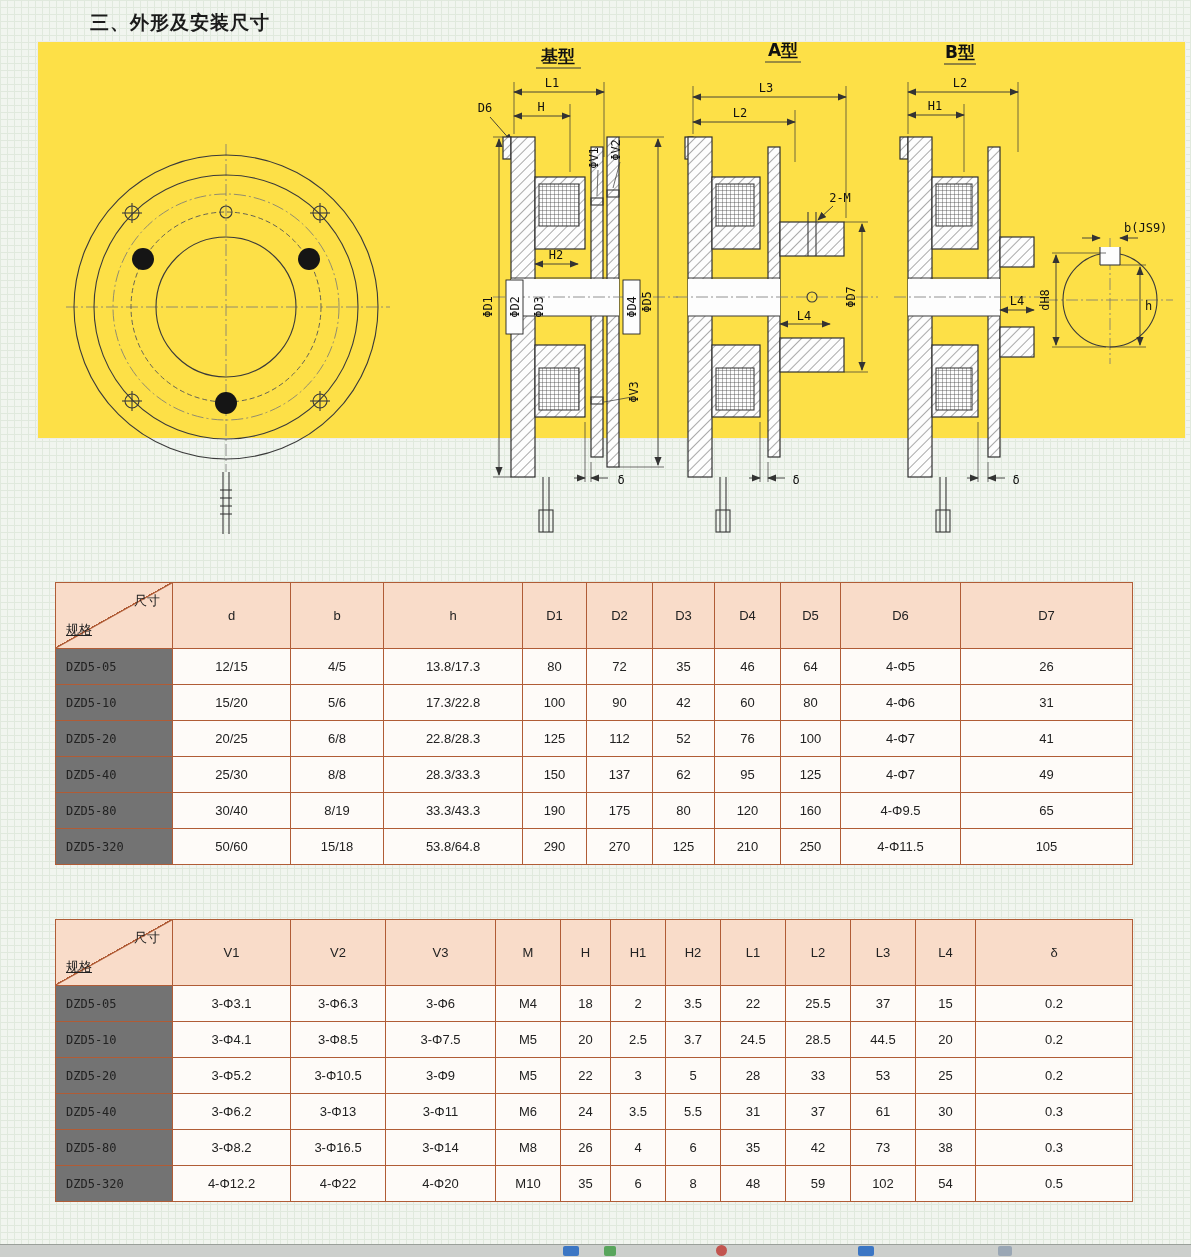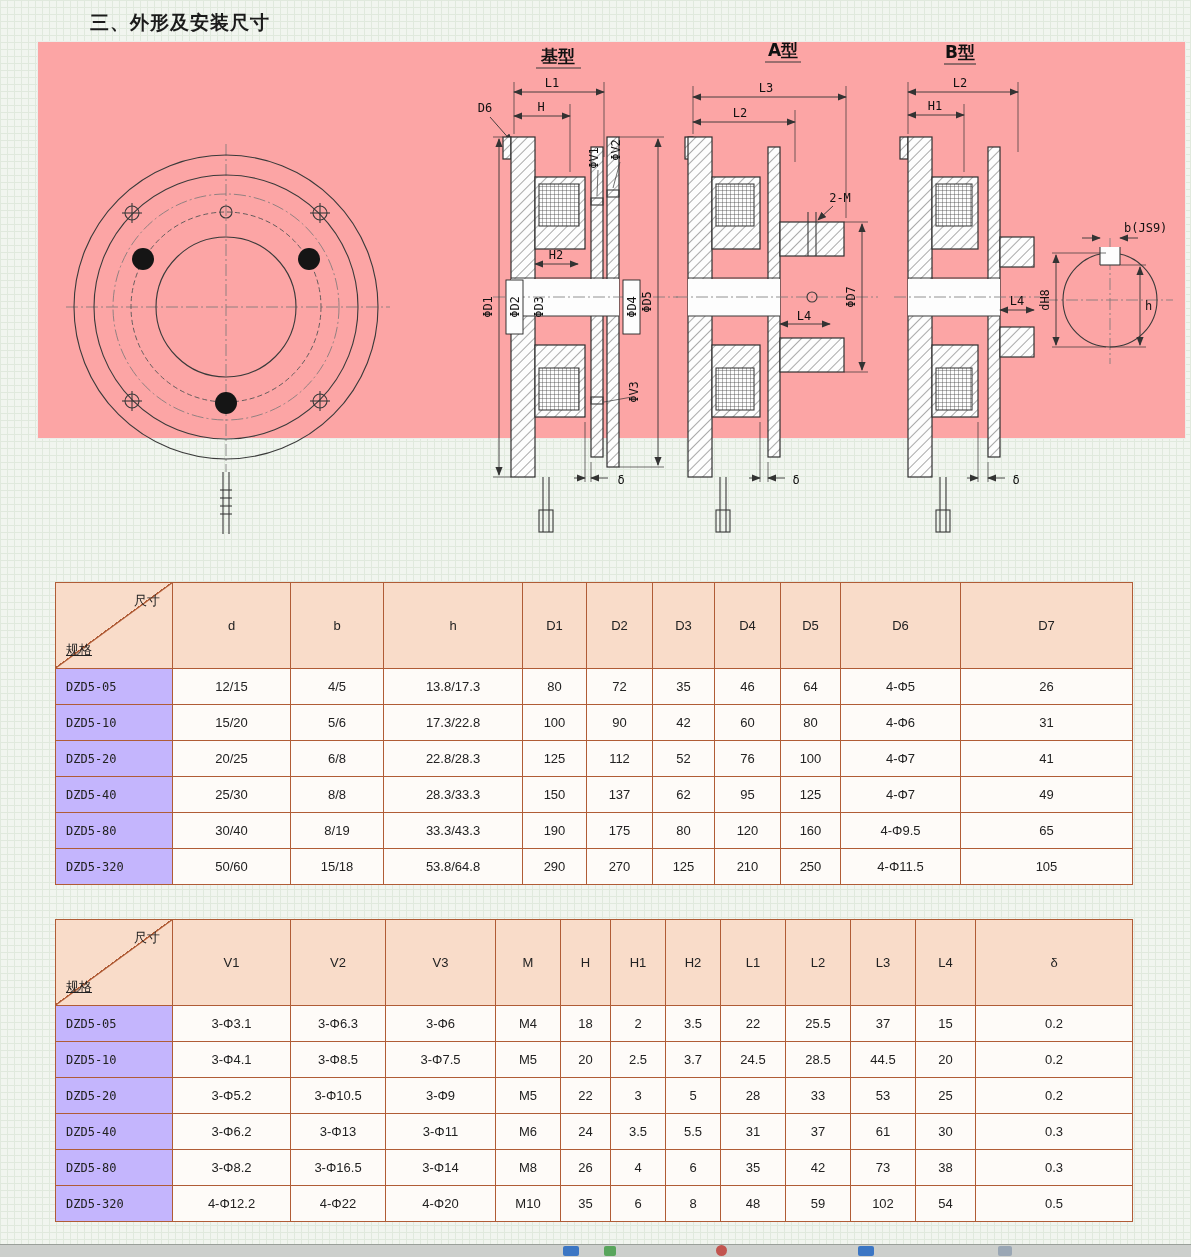--- a/index.html
+++ b/index.html
@@ -13,21 +13,21 @@
     background-size:7px 7px;
     font-family:"Liberation Sans", sans-serif;
     color:#222;
   }
   .page-title{
     position:absolute; left:46px; top:10px;
     font-size:19px; font-weight:bold; color:#1b1b1b; letter-spacing:1px;margin-left:44px;
   }
   .drawing-panel{
     position:absolute; left:38px; top:42px; width:1147px; height:396px;
-    background:#fca5a5; box-shadow:0 0 0 1px #eceeea;
+    background:#fde047; box-shadow:0 0 0 1px #eceeea;
   }
   svg{ display:block; }
   .ln   { stroke:#3a3a3a; stroke-width:1.1; fill:none; }
   .cl   { stroke:#777;    stroke-width:.8;  fill:none; stroke-dasharray:12 3 2 3; }
   .dash { stroke:#555;    stroke-width:.9;  fill:none; stroke-dasharray:5 3; }
   .part { fill:url(#hatch); stroke:#2f2f2f; stroke-width:1.2; }
   .coil { fill:url(#mesh);  stroke:#2f2f2f; stroke-width:1; }
   .bore { fill:#fdfdfd; stroke:none; }
   .dim  { stroke:#333; stroke-width:.9; fill:none; }
   .ext  { stroke:#333; stroke-width:.7; fill:none; }
@@ -37,24 +37,24 @@
 
   table.spec{
     position:absolute; border-collapse:collapse; table-layout:fixed;
     background:#fefbf8;
   }
   .spec th, .spec td{
     border:1px solid #b05c36; text-align:center;
     padding:0 4px; overflow:hidden; white-space:nowrap;
     font-size:13px; color:#222;
   }
-  .spec thead th{ background:#f9dcc9; font-weight:normal; height:86px; }
+  .spec thead th{ background:#f9dcc9; font-weight:normal; height:66px; }
   .spec tbody td{ height:36px; background:#fefbf8; }
   .spec td.model{
-    background:#c4b5fd; text-align:left; padding-left:10px;
+    background:#737373; text-align:left; padding-left:10px;
     font-family:"DejaVu Sans Mono", monospace; font-size:12px;
   }
   th.corner{ position:relative; background:#f9dcc9; }
   th.corner .diag{
     position:absolute; inset:0;
     background:linear-gradient(to bottom right,
       transparent calc(50% - 1px), #b05c36 calc(50% - 1px),
       #b05c36 calc(50% + 0px), transparent calc(50% + 1px));
   }
   th.corner .c-top   { position:absolute; top:9px;  right:12px; font-size:13px; }

